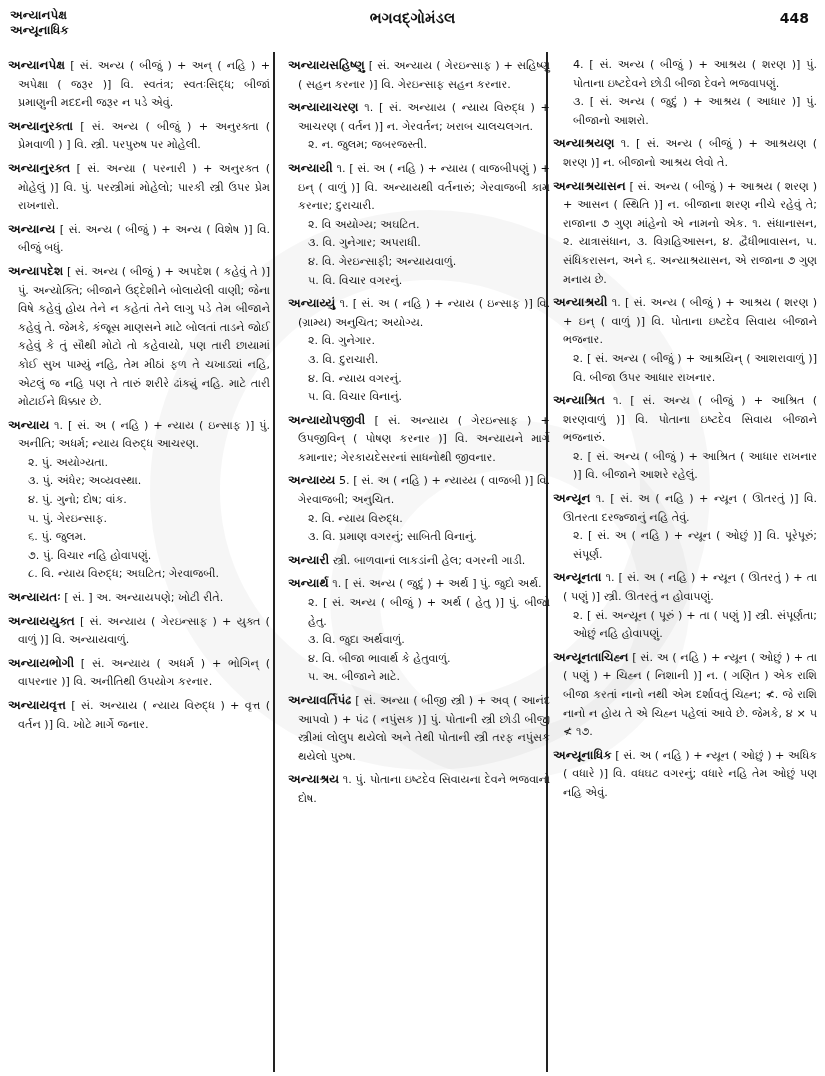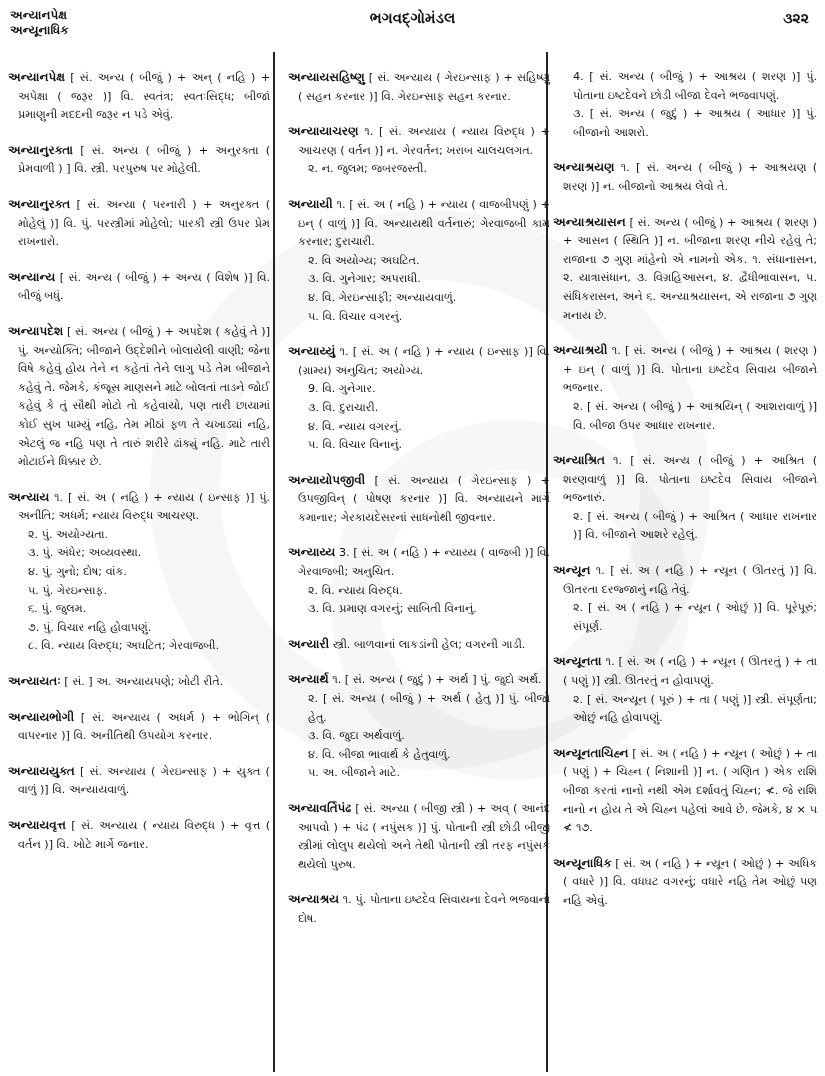--- a/index.html
+++ b/index.html
@@ -24,62 +24,62 @@
   .col {
     position: absolute; top: 52px; height: 1020px; box-sizing: border-box;
     font-size: 11.2px; line-height: 18.6px; text-align: justify;
   }
   .col1 { left: 8px; width: 262px; }
   .col2 { left: 288px; width: 262px; }
   .col3 { left: 553px; width: 264px; }
   .rule { position: absolute; top: 52px; width: 2px; background: #222; height: 1020px; }
   .rule1 { left: 273px; }
   .rule2 { left: 546px; }
-  .entry { margin: 16px 0 4px 0; padding-left: 10px; text-indent: -10px; }
+  .entry { margin: 4px 0 4px 0; padding-left: 10px; text-indent: -10px; }
   .hw { font-weight: bold; font-size: 12px; }
   .sub { display: block; padding-left: 10px; text-indent: 0; }
   .ex { display: block; padding-left: 28px; text-indent: 0; }
 </style>
 </head>
 <body>
 
 <div class="watermark"></div>
 <div class="watermark2"></div>
 
 <div class="header">
   <div class="guide">
     <div>અન્યાનપેક્ષ</div>
     <div>અન્યૂનાધિક</div>
   </div>
   <div class="title">ભગવદ્ગોમંડલ</div>
-  <div class="pageno">૩૨૨</div>
+  <div class="pageno">448</div>
 </div>
 
 <div class="rule rule1"></div>
 <div class="rule rule2"></div>
 
 <div class="col col1">
     <div class="entry"><span class="hw">અન્યાનપેક્ષ</span><span> [ સં. અન્ય ( બીજું ) + અન્ ( નહિ ) + અપેક્ષા ( જરૂર )] વિ. સ્વતંત્ર; સ્વતઃસિદ્ધ; બીજાં પ્રમાણુની મદદની જરૂર ન પડે એવું.</span></div>
     <div class="entry"><span class="hw">અન્યાનુરક્તા</span><span> [ સં. અન્ય ( બીજું ) + અનુરક્તા ( પ્રેમવાળી ) ] વિ. સ્ત્રી. પરપુરુષ પર મોહેલી.</span></div>
     <div class="entry"><span class="hw">અન્યાનુરક્ત</span><span> [ સં. અન્યા ( પરનારી ) + અનુરક્ત ( મોહેલું )] વિ. પું. પરસ્ત્રીમાં મોહેલો; પારકી સ્ત્રી ઉપર પ્રેમ રાખનારો.</span></div>
     <div class="entry"><span class="hw">અન્યાન્ય</span><span> [ સં. અન્ય ( બીજું ) + અન્ય ( વિશેષ )] વિ. બીજું બધું.</span></div>
     <div class="entry"><span class="hw">અન્યાપદેશ</span><span> [ સં. અન્ય ( બીજું ) + અપદેશ ( કહેવું તે )] પું. અન્યોક્તિ; બીજાને ઉદ્દેશીને બોલાયેલી વાણી; જેના વિષે કહેવું હોય તેને ન કહેતાં તેને લાગુ પડે તેમ બીજાને કહેવું તે. જેમકે, કંજૂસ માણસને માટે બોલતાં તાડને જોઈ કહેવું કે તું સૌથી મોટો તો કહેવાયો, પણ તારી છાયામાં કોઈ સુખ પામ્યું નહિ, તેમ મીઠાં ફળ તે ચખાડ્યાં નહિ, એટલું જ નહિ પણ તે તારું શરીરે ઢાંક્યું નહિ. માટે તારી મોટાઈને ધિક્કાર છે.</span></div>
     <div class="entry"><span class="hw">અન્યાય</span><span> ૧. [ સં. અ ( નહિ ) + ન્યાય ( ઇન્સાફ )] પું. અનીતિ; અધર્મ; ન્યાય વિરુદ્ધ આચરણ.</span><span class="sub">૨. પું. અયોગ્યતા.</span><span class="sub">૩. પું. અંધેર; અવ્યવસ્થા.</span><span class="sub">૪. પું. ગુનો; દોષ; વાંક.</span><span class="sub">૫. પું. ગેરઇન્સાફ.</span><span class="sub">૬. પું. જુલમ.</span><span class="sub">૭. પું. વિચાર નહિ હોવાપણું.</span><span class="sub">૮. વિ. ન્યાય વિરુદ્ધ; અઘટિત; ગેરવાજબી.</span></div>
     <div class="entry"><span class="hw">અન્યાયતઃ</span><span> [ સં. ] અ. અન્યાયપણે; ખોટી રીતે.</span></div>
+    <div class="entry"><span class="hw">અન્યાયયુક્ત</span><span> [ સં. અન્યાય ( ગેરઇન્સાફ ) + યુક્ત ( વાળું )] વિ. અન્યાયવાળું.</span></div>
     <div class="entry"><span class="hw">અન્યાયભોગી</span><span> [ સં. અન્યાય ( અધર્મ ) + ભોગિન્ ( વાપરનાર )] વિ. અનીતિથી ઉપયોગ કરનાર.</span></div>
-    <div class="entry"><span class="hw">અન્યાયયુક્ત</span><span> [ સં. અન્યાય ( ગેરઇન્સાફ ) + યુક્ત ( વાળું )] વિ. અન્યાયવાળું.</span></div>
     <div class="entry"><span class="hw">અન્યાયવૃત્ત</span><span> [ સં. અન્યાય ( ન્યાય વિરુદ્ધ ) + વૃત્ત ( વર્તન )] વિ. ખોટે માર્ગે જનાર.</span></div>
   </div>
 <div class="col col2">
     <div class="entry"><span class="hw">અન્યાયસહિષ્ણુ</span><span> [ સં. અન્યાય ( ગેરઇન્સાફ ) + સહિષ્ણુ ( સહન કરનાર )] વિ. ગેરઇન્સાફ સહન કરનાર.</span></div>
     <div class="entry"><span class="hw">અન્યાયાચરણ</span><span> ૧. [ સં. અન્યાય ( ન્યાય વિરુદ્ધ ) + આચરણ ( વર્તન )] ન. ગેરવર્તન; ખરાબ ચાલચલગત.</span><span class="sub">૨. ન. જુલમ; જબરજસ્તી.</span></div>
     <div class="entry"><span class="hw">અન્યાયી</span><span> ૧. [ સં. અ ( નહિ ) + ન્યાય ( વાજબીપણું ) + ઇન્ ( વાળું )] વિ. અન્યાયથી વર્તનારું; ગેરવાજબી કામ કરનાર; દુરાચારી.</span><span class="sub">૨. વિ અયોગ્ય; અઘટિત.</span><span class="sub">૩. વિ. ગુનેગાર; અપરાધી.</span><span class="sub">૪. વિ. ગેરઇન્સાફી; અન્યાયવાળું.</span><span class="sub">૫. વિ. વિચાર વગરનું.</span></div>
-    <div class="entry"><span class="hw">અન્યાય્યું</span><span> ૧. [ સં. અ ( નહિ ) + ન્યાય ( ઇન્સાફ )] વિ. (ગ્રામ્ય) અનુચિત; અયોગ્ય.</span><span class="sub">9. વિ. ગુનેગાર.</span><span class="sub">૩. વિ. દુરાચારી.</span><span class="sub">૪. વિ. ન્યાય વગરનું.</span><span class="sub">૫. વિ. વિચાર વિનાનું.</span></div>
+    <div class="entry"><span class="hw">અન્યાય્યું</span><span> ૧. [ સં. અ ( નહિ ) + ન્યાય ( ઇન્સાફ )] વિ. (ગ્રામ્ય) અનુચિત; અયોગ્ય.</span><span class="sub">૨. વિ. ગુનેગાર.</span><span class="sub">૩. વિ. દુરાચારી.</span><span class="sub">૪. વિ. ન્યાય વગરનું.</span><span class="sub">૫. વિ. વિચાર વિનાનું.</span></div>
     <div class="entry"><span class="hw">અન્યાયોપજીવી</span><span> [ સં. અન્યાય ( ગેરઇન્સાફ ) + ઉપજીવિન્ ( પોષણ કરનાર )] વિ. અન્યાયને માર્ગે કમાનાર; ગેરકાયદેસરનાં સાધનોથી જીવનાર.</span></div>
-    <div class="entry"><span class="hw">અન્યાય્ય</span><span> 3. [ સં. અ ( નહિ ) + ન્યાય્ય ( વાજબી )] વિ. ગેરવાજબી; અનુચિત.</span><span class="sub">૨. વિ. ન્યાય વિરુદ્ધ.</span><span class="sub">૩. વિ. પ્રમાણ વગરનું; સાબિતી વિનાનું.</span></div>
+    <div class="entry"><span class="hw">અન્યાય્ય</span><span> 5. [ સં. અ ( નહિ ) + ન્યાય્ય ( વાજબી )] વિ. ગેરવાજબી; અનુચિત.</span><span class="sub">૨. વિ. ન્યાય વિરુદ્ધ.</span><span class="sub">૩. વિ. પ્રમાણ વગરનું; સાબિતી વિનાનું.</span></div>
     <div class="entry"><span class="hw">અન્યારી</span><span> સ્ત્રી. બાળવાનાં લાકડાંની હેલ; વગરની ગાડી.</span></div>
     <div class="entry"><span class="hw">અન્યાર્થ</span><span> ૧. [ સં. અન્ય ( જુદું ) + અર્થ ] પું. જુદો અર્થ.</span><span class="sub">૨. [ સં. અન્ય ( બીજું ) + અર્થ ( હેતુ )] પું. બીજો હેતુ.</span><span class="sub">૩. વિ. જુદા અર્થવાળું.</span><span class="sub">૪. વિ. બીજા ભાવાર્થ કે હેતુવાળું.</span><span class="sub">૫. અ. બીજાને માટે.</span></div>
     <div class="entry"><span class="hw">અન્યાવર્તિપંઢ</span><span> [ સં. અન્યા ( બીજી સ્ત્રી ) + અવ્ ( આનંદ આપવો ) + પંઢ ( નપુંસક )] પું. પોતાની સ્ત્રી છોડી બીજી સ્ત્રીમાં લોલુપ થયેલો અને તેથી પોતાની સ્ત્રી તરફ નપુંસક થયેલો પુરુષ.</span></div>
     <div class="entry"><span class="hw">અન્યાશ્રય</span><span> ૧. પું. પોતાના ઇષ્ટદેવ સિવાયના દેવને ભજવાનો દોષ.</span></div>
   </div>
 <div class="col col3">
     <div class="entry">
       <span class="sub">4. [ સં. અન્ય ( બીજું ) + આશ્રય ( શરણ )] પું. પોતાના ઇષ્ટદેવને છોડી બીજા દેવને ભજવાપણું.</span>
       <span class="sub">૩. [ સં. અન્ય ( જુદું ) + આશ્રય ( આધાર )] પું. બીજાનો આશરો.</span>
     </div>

